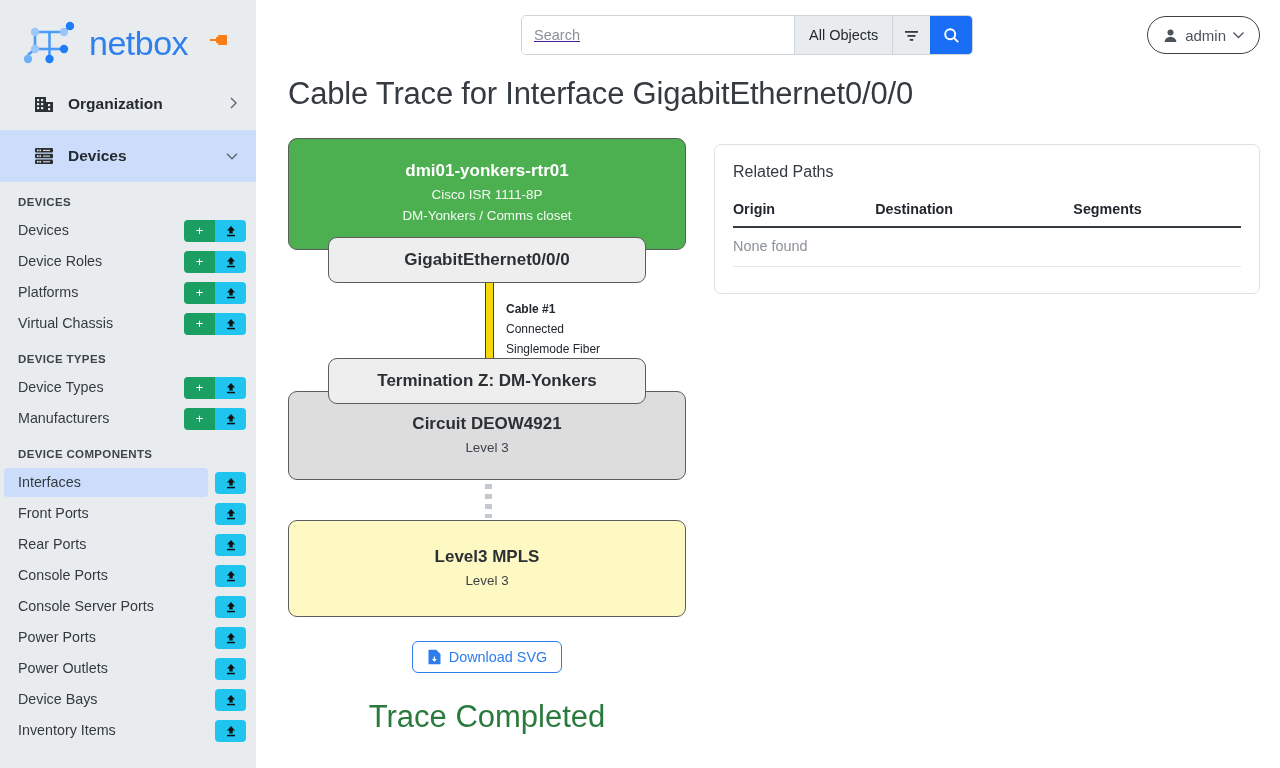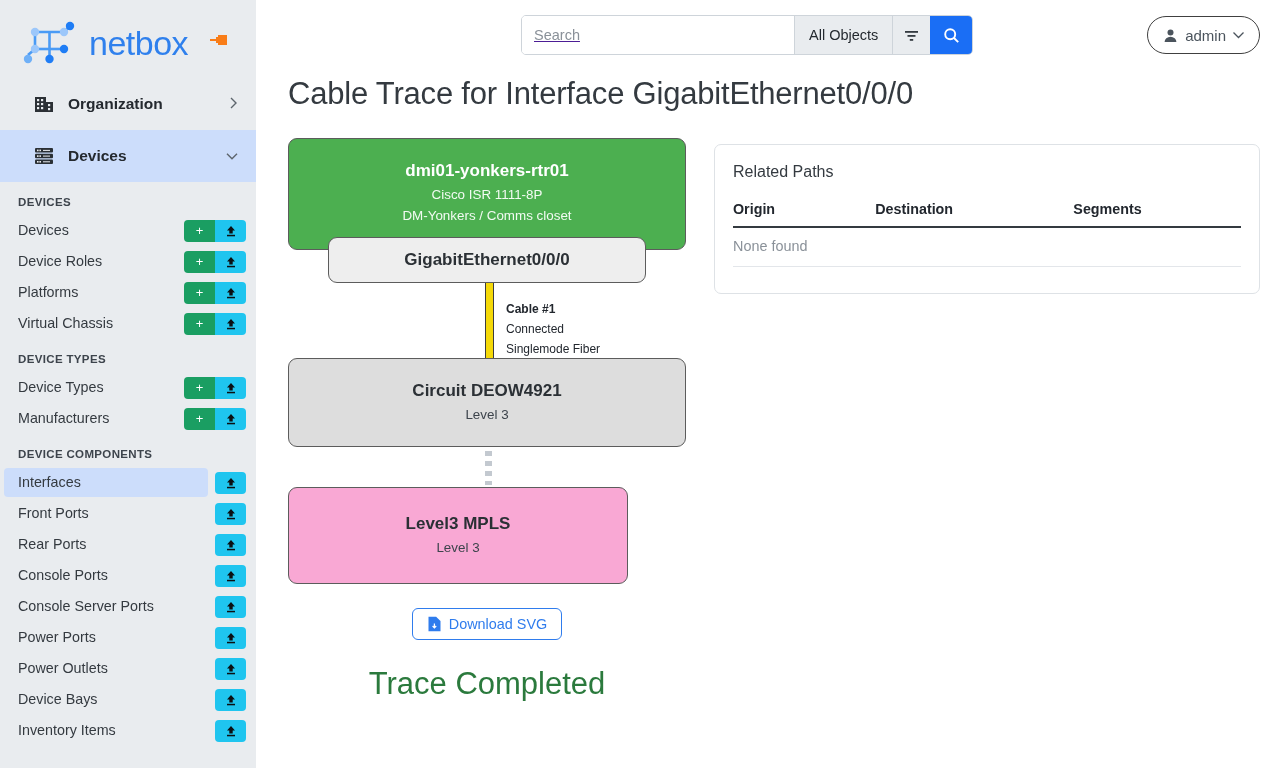--- a/index.html
+++ b/index.html
@@ -154,22 +154,22 @@
     width: 398px;
     padding: 22px 0 24px 0;
     margin-top: -13px;
     z-index: 1;
   }
   .node-circuit .n-sub { margin-top: 6px; color: #3d444c; }
 
   .node-term.lower { margin-top: -13px; }
 
   .node-provider {
-    background: #f9a8d4; color: #2b3035;
-    width: 340px;
+    background: #fef9c3; color: #2b3035;
+    width: 398px;
     padding: 26px 0 28px 0;
   }
   .node-provider .n-sub { margin-top: 6px; color: #3d444c; }
 
   .cable-seg {
     position: relative; height: 88px;
   }
   .cable-line {
     position: absolute; left: 197px; top: 0; bottom: 0;
     width: 9px; background: #f5d908;
@@ -528,20 +528,23 @@
 
           <div class="cable-seg">
             <div class="cable-line"></div>
             <div class="cable-info">
               <div class="ci-name">Cable #1</div>
               <div>Connected</div>
               <div>Singlemode Fiber</div>
             </div>
           </div>
 
+          <div class="node node-term">
+            <div class="n-title">Termination Z: DM-Yonkers</div>
+          </div>
 
           <div class="node node-circuit">
             <div class="n-title">Circuit DEOW4921</div>
             <div class="n-sub">Level 3</div>
           </div>
 
 
           <div class="dash-seg">
             <div class="dash-line"></div>
           </div>

